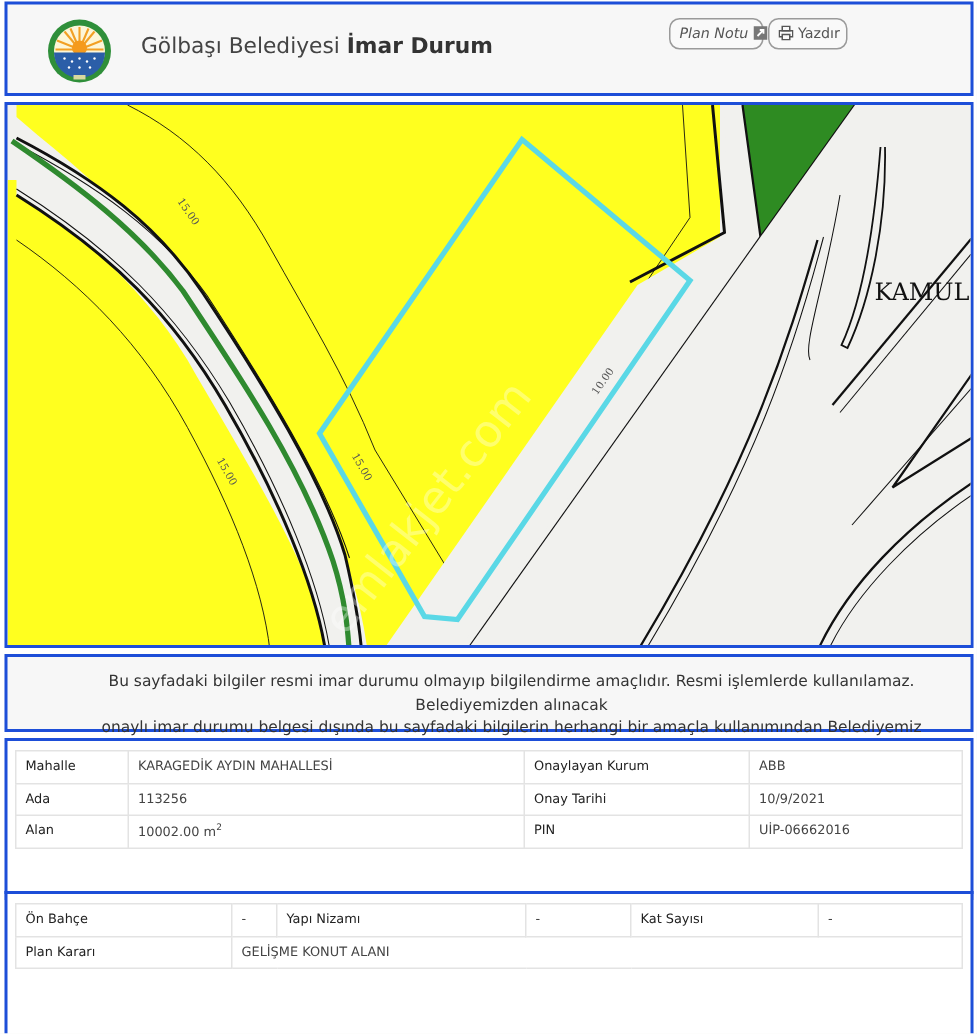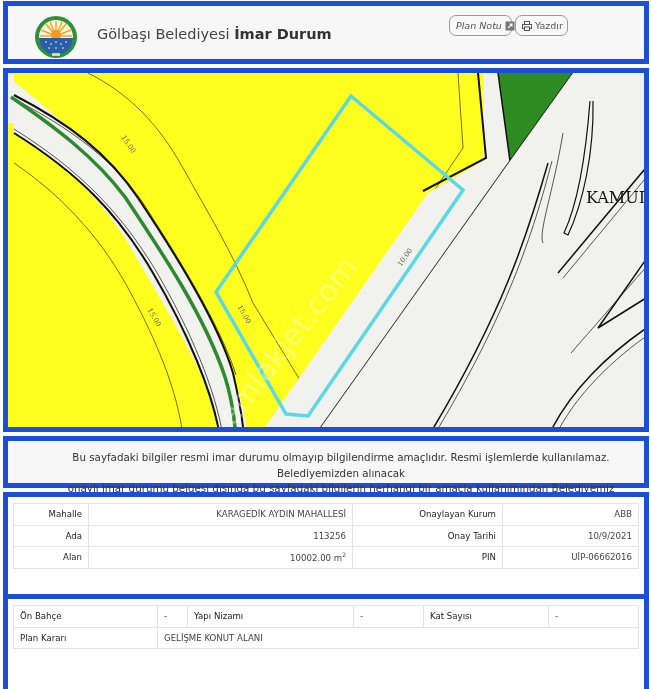--- a/index.html
+++ b/index.html
@@ -1,19 +1,19 @@
 <!DOCTYPE html>
 <html><head>
 <meta charset="utf-8">
 <style>
   * { box-sizing: border-box; margin: 0; padding: 0; }
   html, body { width: 651px; height: 689px; background: #ffffff; overflow: hidden; }
   body { font-family: "DejaVu Sans", "Liberation Sans", sans-serif; color: #333; position: relative; }
 
-  .panel { position: absolute; left: 3px; width: 646px; border: 5px solid #1d4ed8; background: #f7f7f7; }
+  .panel { position: absolute; left: 3px; width: 646px; border: 2px solid #1d4ed8; background: #f7f7f7; }
 
   
   .header { top: 1px; height: 63px; }
   .logo { position: absolute; left: 26px; top: 9px; width: 44px; height: 44px; }
   .title { position: absolute; left: 89px; top: 20px; font-size: 14.5px; color: #444; white-space: nowrap; }
   .title b { font-weight: bold; color: #333; }
   .btn { position: absolute; top: 9px; height: 21px; border: 1px solid #9a9a9a; border-radius: 7px; background: #f9f9f9;
          font-size: 9.5px; color: #555; line-height: 19px; padding: 0 6px; white-space: nowrap; cursor: pointer; }
   .btn-plan { left: 441px; width: 63px; font-style: italic; }
   .btn-print { left: 507px; width: 53px; }
@@ -22,21 +22,21 @@
   
   .map { top: 68px; height: 364px; background: #f1f1ee; overflow: hidden; }
   .map svg.mapsvg { position: absolute; left: 0; top: 0; }
 
   
   .notice { top: 436px; height: 52px; background: #f7f7f7; padding-left: 30px; }
   .notice p { font-size: 10.3px; color: #333; text-align: center; line-height: 15.5px; padding: 9px 20px 0; }
 
   
   .tblpanel { background: #fff; padding: 6px 5px; }
-  .t1 { top: 492px; height: 108px; text-align: right; }
+  .t1 { top: 492px; height: 108px; }
   .t2 { top: 594px; height: 95px; border-bottom: none; }
   table { border-collapse: collapse; width: 100%; }
   td { border: 1px solid #e3e3e3; font-size: 8.6px; height: 21.5px; padding: 0 6px; color: #333; white-space: nowrap; }
   td.k { color: #222; font-weight: 500; }
   td.v { color: #444; }
   sup { font-size: 6px; vertical-align: 4px; }
 </style>
 </head>
 <body>
 

